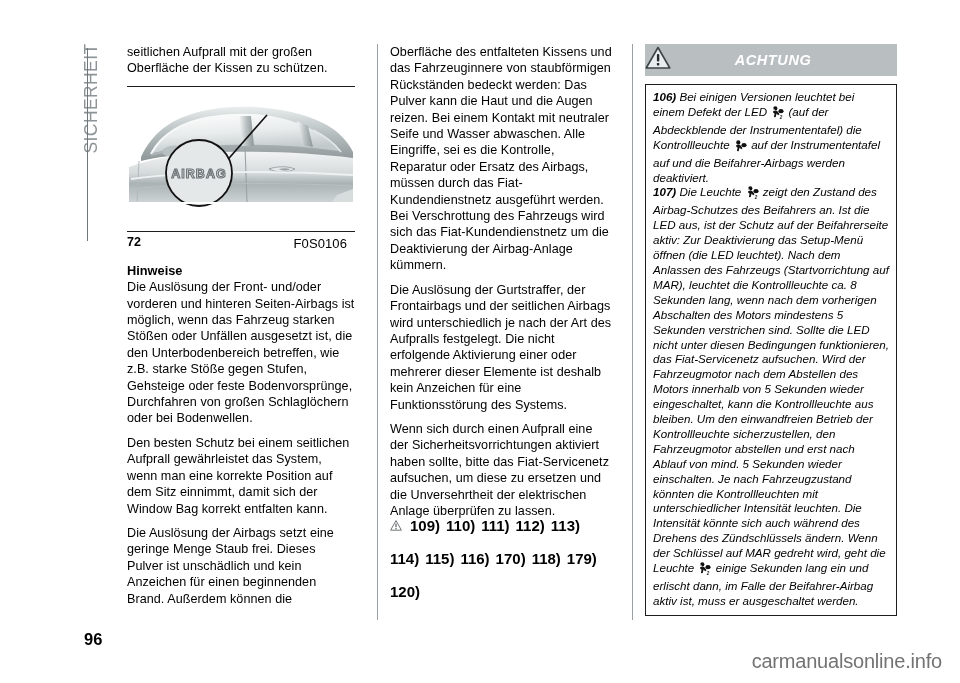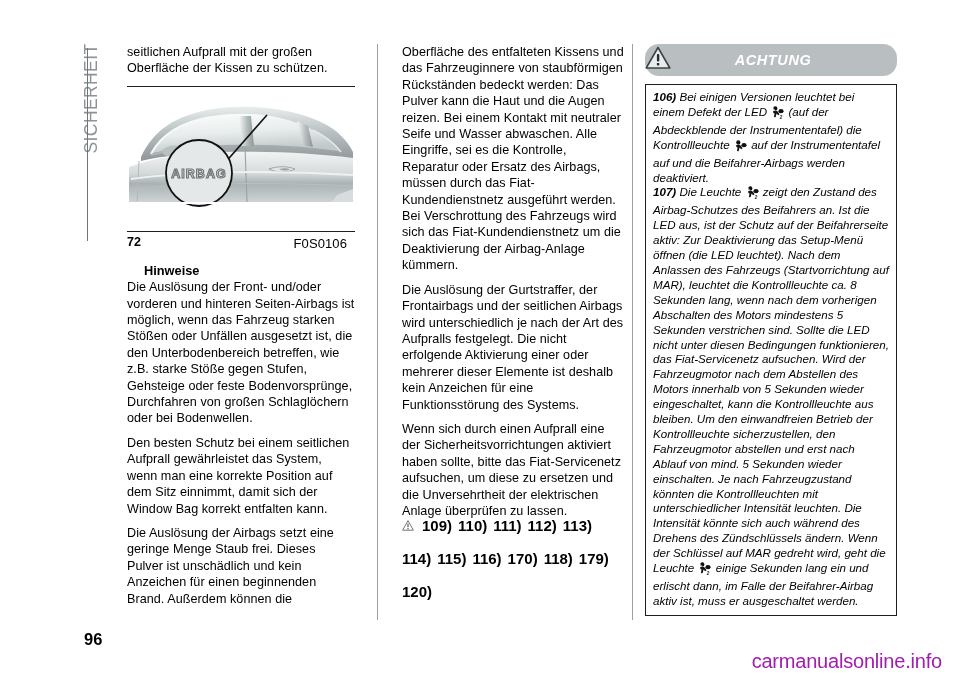--- a/index.html
+++ b/index.html
@@ -63,21 +63,21 @@
 
   
   .col {
     position: absolute;
     top: 44px;
     font-size: 12.6px;
     line-height: 16.4px;
   }
   .col p { margin: 0; }
   .col-1 { left: 127px; width: 228px; }
-  .col-2 { left: 402px; width: 222px; }
+  .col-2 { left: 390px; width: 222px; }
   .col-3 { left: 645px; width: 252px; }
 
   .body-text {
     letter-spacing: 0.05px;
   }
 
   
   .fig-rule-top {
     margin: 9px 0 0 0;
     height: 1px;
@@ -110,21 +110,21 @@
   .fig-code {
     position: absolute;
     right: 8px;
     top: 4px;
     font-size: 13px;
     letter-spacing: 0.1px;
     text-align: center;
   }
 
   h3.section-head {
-    margin: 13px 0 0 17px;
+    margin: 13px 0 0 0;
     font-size: 12.8px;
     font-weight: bold;
     line-height: 16.4px;
   }
   .para { margin-top: 0; }
   .para + .para { margin-top: 8px; }
 
   
   .xref {
     margin-top: 0;
@@ -140,21 +140,20 @@
   .xref .num { white-space: nowrap; }
 
   
   .achtung-head {
     display: flex;
     align-items: center;
     background: #b9bfc1;
     height: 32px;
     width: 252px;
     box-sizing: border-box;
-    border-radius: 14px;
   }
   .achtung-head .tri { flex: 0 0 auto; margin-top: 1px; }
   .achtung-head .txt {
     flex: 1 1 auto;
     text-align: center;
     color: #ffffff;
     font-size: 14.5px;
     font-weight: bold;
     font-style: italic;
     letter-spacing: 0.6px;
@@ -189,21 +188,21 @@
     font-size: 16.5px;
     font-weight: bold;
   }
 
   
   .watermark {
     position: absolute;
     right: 18px;
     top: 650px;
     font-size: 20px;
-    color: #a21caf;
+    color: #737373;
     letter-spacing: -0.2px;
   }
 </style>
 </head>
 <body>
 
 <div class="page">
 
   <div class="chapter-tab">
     <div class="label">SICHERHEIT</div>

